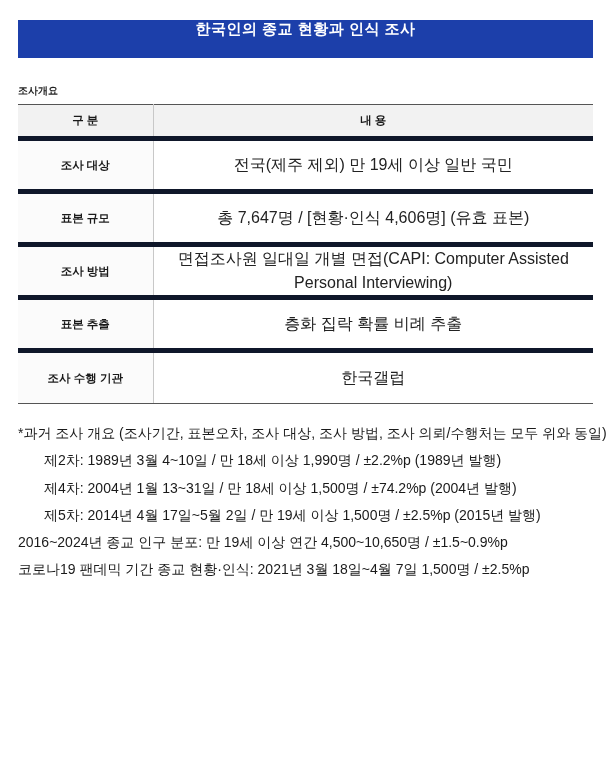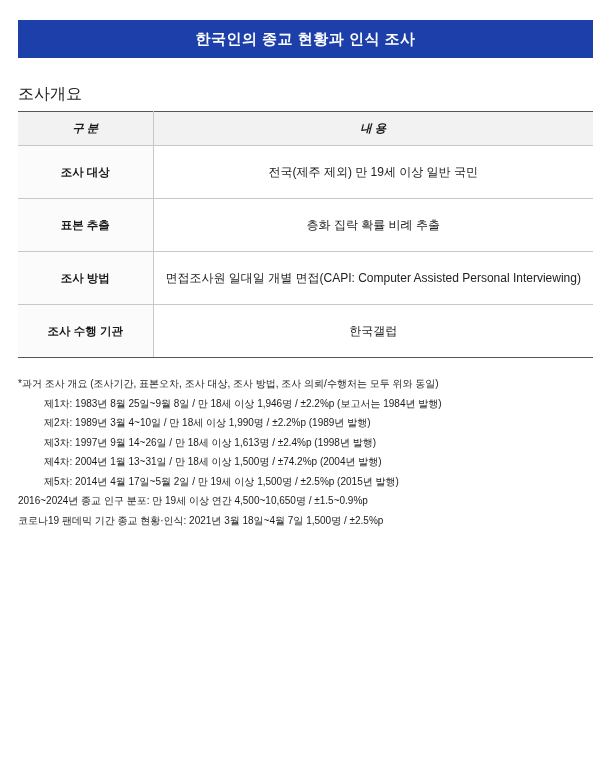--- a/index.html
+++ b/index.html
@@ -19,81 +19,81 @@
     width: 611px;
     height: 758px;
     position: relative;
     padding: 0;
   }
   .title-bar {
     margin: 20px 18px 0 18px;
     height: 38px;
     background: #1c3faa;
     display: flex;
-    align-items: center;
+    align-items: flex-start;
     justify-content: center;
   }
   .title-bar .title-text {
     color: #ffffff;
     font-size: 15px;
     font-weight: bold;
     letter-spacing: 0.5px;
   }
   .section-label {
     margin: 26px 0 6px 18px;
-    font-size: 16px;
+    font-size: 10px;
     color: #222222;
+    font-weight: bold;
   }
   table.overview {
     width: 575px;
     margin: 0 18px;
     border-collapse: collapse;
     table-layout: fixed;
   }
   table.overview th,
   table.overview td {
-    border-top: 1px solid #0f172a;
+    border-top: 5px solid #0f172a;
     border-bottom: 1px solid #c8c8c8;
     padding: 0;
     height: 53px;
     vertical-align: middle;
   }
   table.overview thead th {
     background: #f2f2f2;
     height: 34px;
     font-size: 11.5px;
     font-weight: bold;
     border-top: 1.5px solid #555555;
     border-bottom: 1px solid #c8c8c8;
-    font-style: italic;
   }
   table.overview thead th.col-div { width: 135px; }
   table.overview thead th.col-cont { width: 440px; margin-left: 20px; }
   table.overview tbody tr:last-child td {
     border-bottom: 1.5px solid #555555;
   }
   td.label-cell {
     width: 135px;
     text-align: center;
     font-size: 11.5px;
     font-weight: bold;
     background: #fbfbfb;
     border-right: 1px solid #c8c8c8;
   }
   thead th.col-div { border-right: 1px solid #c8c8c8; }
   td.value-cell {
     text-align: center;
-    font-size: 12px;
+    font-size: 16px;
     color: #222222;
     padding: 0 8px;
     line-height: 1.5;
   }
   .notes {
     margin: 16px 18px 0 18px;
-    font-size: 10px;
+    font-size: 14px;
     color: #1a1a1a;
     line-height: 1.95;
   }
   .notes .note-line { white-space: nowrap; }
   .notes .indent { padding-left: 26px; }
 </style>
 </head>
 <body>
 
 <div class="page">
@@ -110,38 +110,40 @@
         <th class="col-div">구 분</th>
         <th class="col-cont">내 용</th>
       </tr>
     </thead>
     <tbody>
       <tr>
         <td class="label-cell">조사 대상</td>
         <td class="value-cell">전국(제주 제외) 만 19세 이상 일반 국민</td>
       </tr>
       <tr>
-        <td class="label-cell">표본 추출</td>
-        <td class="value-cell">층화 집락 확률 비례 추출</td>
+        <td class="label-cell">표본 규모</td>
+        <td class="value-cell">총 7,647명 / [현황·인식 4,606명] (유효 표본)</td>
       </tr>
       <tr>
         <td class="label-cell">조사 방법</td>
         <td class="value-cell">면접조사원 일대일 개별 면접(CAPI: Computer Assisted Personal Interviewing)</td>
+      </tr>
+      <tr>
+        <td class="label-cell">표본 추출</td>
+        <td class="value-cell">층화 집락 확률 비례 추출</td>
       </tr>
       <tr>
         <td class="label-cell">조사 수행 기관</td>
         <td class="value-cell">한국갤럽</td>
       </tr>
     </tbody>
   </table>
 
   <div class="notes">
     <div class="note-line">*과거 조사 개요 (조사기간, 표본오차, 조사 대상, 조사 방법, 조사 의뢰/수행처는 모두 위와 동일)</div>
-    <div class="note-line indent">제1차: 1983년 8월 25일~9월 8일 / 만 18세 이상 1,946명 / ±2.2%p (보고서는 1984년 발행)</div>
     <div class="note-line indent">제2차: 1989년 3월 4~10일 / 만 18세 이상 1,990명 / ±2.2%p  (1989년 발행)</div>
-    <div class="note-line indent">제3차: 1997년 9월 14~26일 / 만 18세 이상 1,613명 / ±2.4%p  (1998년 발행)</div>
     <div class="note-line indent">제4차: 2004년 1월 13~31일 / 만 18세 이상 1,500명 / ±74.2%p  (2004년 발행)</div>
     <div class="note-line indent">제5차: 2014년 4월 17일~5월 2일 / 만 19세 이상 1,500명 / ±2.5%p (2015년 발행)</div>
     <div class="note-line">2016~2024년 종교 인구 분포: 만 19세 이상 연간 4,500~10,650명 / ±1.5~0.9%p</div>
     <div class="note-line">코로나19 팬데믹 기간 종교 현황·인식: 2021년 3월 18일~4월 7일 1,500명 / ±2.5%p</div>
   </div>
 
 </div>
 
 </body></html>

